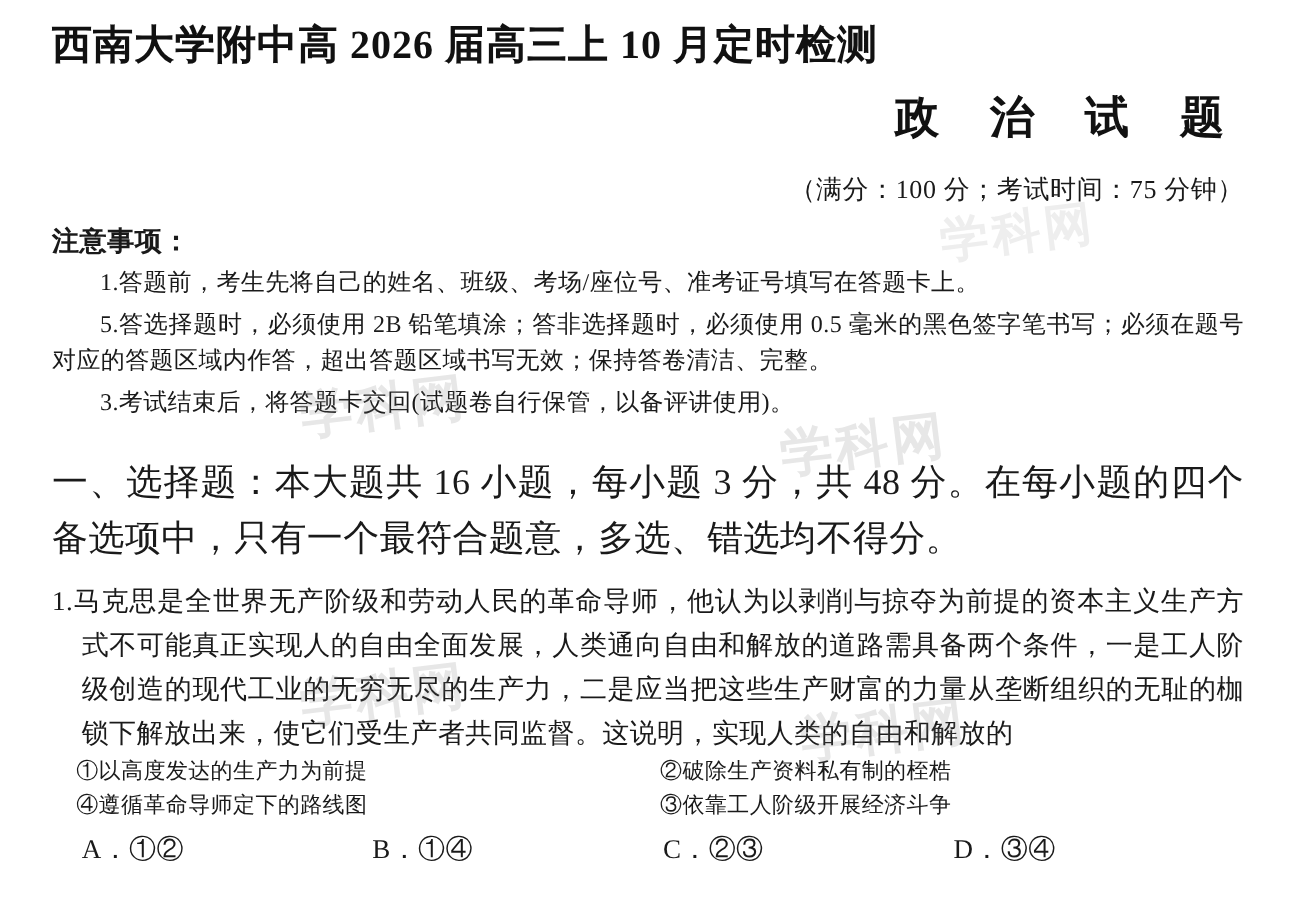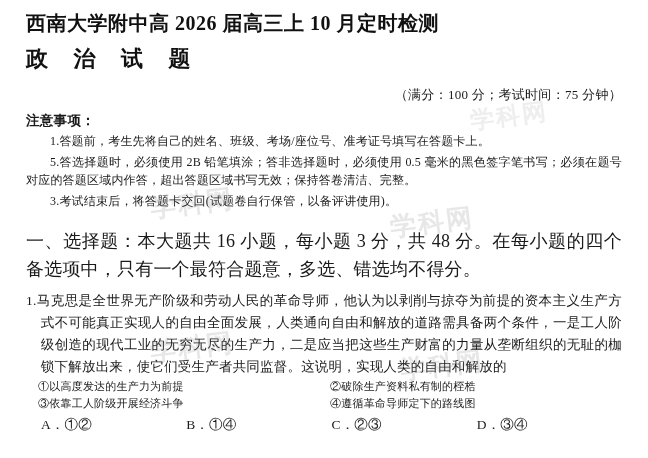--- a/index.html
+++ b/index.html
@@ -25,21 +25,21 @@
     width: 648px;
   }
   .title-main {
     font-size: 20px;
     font-weight: bold;
     letter-spacing: 0.5px;
     line-height: 1.35;
     color: #111;
   }
   .title-sub {
-    text-align: left;
+    text-align: right;
     font-size: 22px;
     font-weight: bold;
     letter-spacing: 10px;
     line-height: 1.6;
     margin-top: 4px;
     color: #111;
   }
   .meta-line {
     text-align: right;
     font-size: 13px;
@@ -149,22 +149,22 @@
 
     <div class="section-head">一、选择题：本大题共 16 小题，每小题 3 分，共 48 分。在每小题的四个备选项中，只有一个最符合题意，多选、错选均不得分。</div>
 
     <div class="question">
       <span class="qbody"><span>1.</span><span>马克思是全世界无产阶级和劳动人民的革命导师，他认为以剥削与掠夺为前提的资本主义生产方式不可能真正实现人的自由全面发展，人类通向自由和解放的道路需具备两个条件，一是工人阶级创造的现代工业的无穷无尽的生产力，二是应当把这些生产财富的力量从垄断组织的无耻的枷锁下解放出来，使它们受生产者共同监督。这说明，实现人类的自由和解放的</span></span>
     </div>
 
     <div class="opt-grid">
       <div class="opt">①以高度发达的生产力为前提</div>
       <div class="opt">②破除生产资料私有制的桎梏</div>
+      <div class="opt">④遵循革命导师定下的路线图</div>
       <div class="opt">③依靠工人阶级开展经济斗争</div>
-      <div class="opt">④遵循革命导师定下的路线图</div>
     </div>
 
     <div class="ans-grid">
       <div class="ans">A．①②</div>
       <div class="ans">B．①④</div>
       <div class="ans">C．②③</div>
       <div class="ans">D．③④</div>
     </div>
 
   </div>

